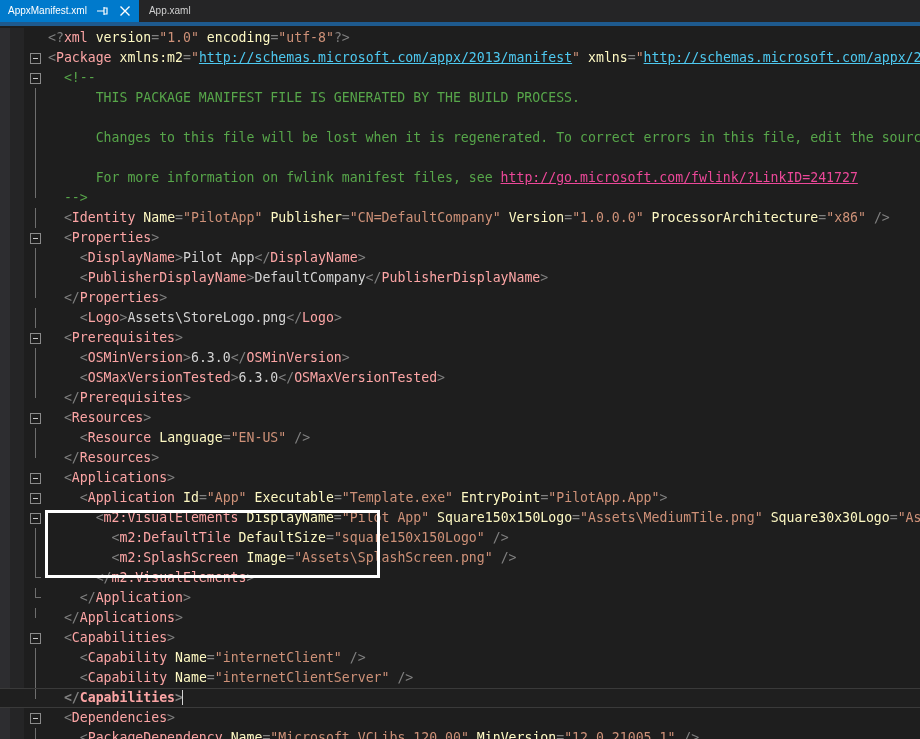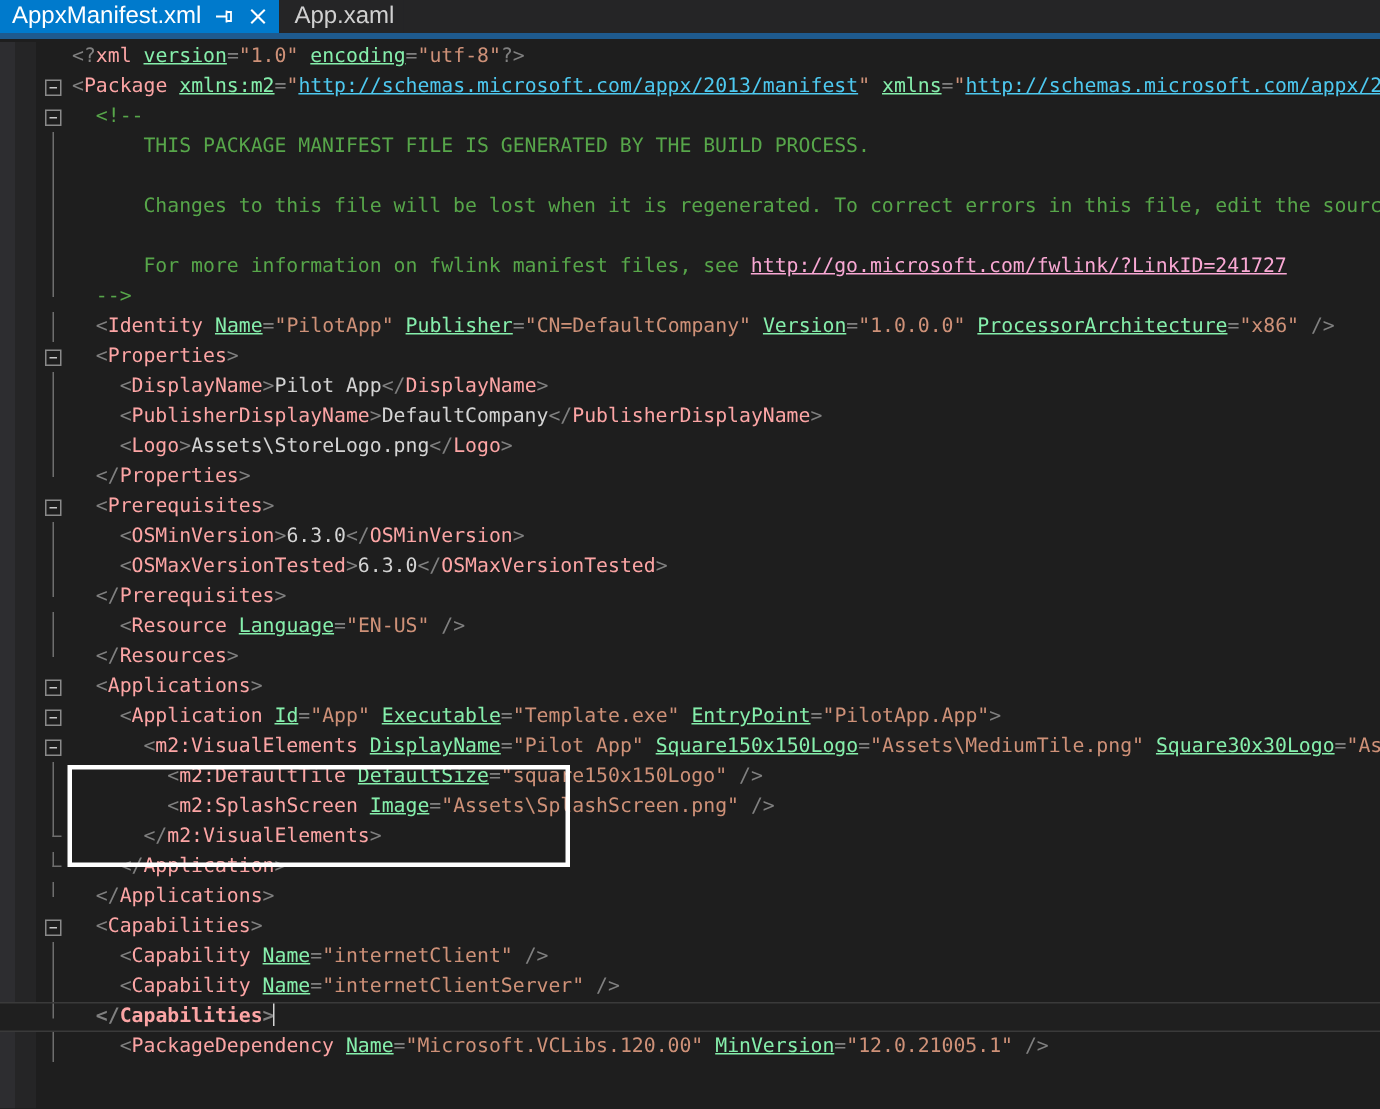--- a/index.html
+++ b/index.html
@@ -20,21 +20,21 @@
     display: flex;
     align-items: stretch;
     overflow: hidden;
   }
   .tab {
     display: flex;
     align-items: center;
     height: 22px;
     padding: 0 6px 0 8px;
     font-family: "Liberation Sans", sans-serif;
-    font-size: 16px;
+    font-size: 10px;
     white-space: nowrap;
     user-select: none;
   }
   .tab.active {
     background: #007ACC;
     color: #ffffff;
   }
   .tab.inactive {
     background: #252526;
     color: #d0d0d0;
@@ -140,26 +140,26 @@
   .tick {
     position: absolute;
     left: 35px; top: 9px;
     width: 6px; height: 1px;
     background: #6e6e6e;
   }
 
   
   .tag    { color: #fca5a5; }
   .punc   { color: #808080; }
-  .attr   { color: #86efac; text-decoration: underline; }
+  .attr   { color: #fef9c3; }
   .val    { color: #CE9178; }
   .txt    { color: #d4d4d4; }
   .cmt    { color: #57A64A; }
   .link   { color: #4EC9F0; text-decoration: underline; }
-  .lnkg   { color: #f9a8d4; text-decoration: underline; }
+  .lnkg   { color: #ec4899; text-decoration: underline; }
 
   
   .caret {
     display: inline-block;
     width: 1px;
     height: 15px;
     background: #d4d4d4;
     vertical-align: -3px;
     margin: 0 -1px;
   }
@@ -223,32 +223,33 @@
     <div class="line"><span class="vline half-top"></span><span class="cmt">  --&gt;</span></div>
 
     <div class="line"><span class="vline"></span><span class="punc">  &lt;</span><span class="tag">Identity</span> <span class="attr">Name</span><span class="punc">=</span><span class="val">"PilotApp"</span> <span class="attr">Publisher</span><span class="punc">=</span><span class="val">"CN=DefaultCompany"</span> <span class="attr">Version</span><span class="punc">=</span><span class="val">"1.0.0.0"</span> <span class="attr">ProcessorArchitecture</span><span class="punc">=</span><span class="val">"x86"</span> <span class="punc">/&gt;</span></div>
 
     <div class="line"><span class="fold"></span><span class="punc">  &lt;</span><span class="tag">Properties</span><span class="punc">&gt;</span></div>
 
     <div class="line"><span class="vline"></span><span class="punc">    &lt;</span><span class="tag">DisplayName</span><span class="punc">&gt;</span><span class="txt">Pilot App</span><span class="punc">&lt;/</span><span class="tag">DisplayName</span><span class="punc">&gt;</span></div>
 
     <div class="line"><span class="vline"></span><span class="punc">    &lt;</span><span class="tag">PublisherDisplayName</span><span class="punc">&gt;</span><span class="txt">DefaultCompany</span><span class="punc">&lt;/</span><span class="tag">PublisherDisplayName</span><span class="punc">&gt;</span></div>
 
+    <div class="line"><span class="vline half-top"></span><span class="punc">  &lt;/</span><span class="tag">Properties</span><span class="punc">&gt;</span></div>
+
     <div class="line"><span class="vline"></span><span class="punc">    &lt;</span><span class="tag">Logo</span><span class="punc">&gt;</span><span class="txt">Assets\StoreLogo.png</span><span class="punc">&lt;/</span><span class="tag">Logo</span><span class="punc">&gt;</span></div>
 
-    <div class="line"><span class="vline half-top"></span><span class="punc">  &lt;/</span><span class="tag">Properties</span><span class="punc">&gt;</span></div>
-
     <div class="line"><span class="fold"></span><span class="punc">  &lt;</span><span class="tag">Prerequisites</span><span class="punc">&gt;</span></div>
 
     <div class="line"><span class="vline"></span><span class="punc">    &lt;</span><span class="tag">OSMinVersion</span><span class="punc">&gt;</span><span class="txt">6.3.0</span><span class="punc">&lt;/</span><span class="tag">OSMinVersion</span><span class="punc">&gt;</span></div>
 
     <div class="line"><span class="vline"></span><span class="punc">    &lt;</span><span class="tag">OSMaxVersionTested</span><span class="punc">&gt;</span><span class="txt">6.3.0</span><span class="punc">&lt;/</span><span class="tag">OSMaxVersionTested</span><span class="punc">&gt;</span></div>
 
     <div class="line"><span class="vline half-top"></span><span class="punc">  &lt;/</span><span class="tag">Prerequisites</span><span class="punc">&gt;</span></div>
 
+    <div class="line"><span class="fold"></span><span class="punc">  &lt;</span><span class="tag">Resources</span><span class="punc">&gt;</span></div>
 
     <div class="line"><span class="vline"></span><span class="punc">    &lt;</span><span class="tag">Resource</span> <span class="attr">Language</span><span class="punc">=</span><span class="val">"EN-US"</span> <span class="punc">/&gt;</span></div>
 
     <div class="line"><span class="vline half-top"></span><span class="punc">  &lt;/</span><span class="tag">Resources</span><span class="punc">&gt;</span></div>
 
     <div class="line"><span class="fold"></span><span class="punc">  &lt;</span><span class="tag">Applications</span><span class="punc">&gt;</span></div>
 
     <div class="line"><span class="fold"></span><span class="punc">    &lt;</span><span class="tag">Application</span> <span class="attr">Id</span><span class="punc">=</span><span class="val">"App"</span> <span class="attr">Executable</span><span class="punc">=</span><span class="val">"Template.exe"</span> <span class="attr">EntryPoint</span><span class="punc">=</span><span class="val">"PilotApp.App"</span><span class="punc">&gt;</span></div>
 
     <div class="line"><span class="fold"></span><span class="punc">      &lt;</span><span class="tag">m2:VisualElements</span> <span class="attr">DisplayName</span><span class="punc">=</span><span class="val">"Pilot App"</span> <span class="attr">Square150x150Logo</span><span class="punc">=</span><span class="val">"Assets\MediumTile.png"</span> <span class="attr">Square30x30Logo</span><span class="punc">=</span><span class="val">"Assets\SmallLogo.p</span></div>
@@ -264,19 +265,20 @@
     <div class="line"><span class="vline half-top"></span><span class="punc">  &lt;/</span><span class="tag">Applications</span><span class="punc">&gt;</span></div>
 
     <div class="line"><span class="fold"></span><span class="punc">  &lt;</span><span class="tag">Capabilities</span><span class="punc">&gt;</span></div>
 
     <div class="line"><span class="vline"></span><span class="punc">    &lt;</span><span class="tag">Capability</span> <span class="attr">Name</span><span class="punc">=</span><span class="val">"internetClient"</span> <span class="punc">/&gt;</span></div>
 
     <div class="line"><span class="vline"></span><span class="punc">    &lt;</span><span class="tag">Capability</span> <span class="attr">Name</span><span class="punc">=</span><span class="val">"internetClientServer"</span> <span class="punc">/&gt;</span></div>
 
     <div class="line current"><span class="vline half-top"></span><span class="punc">  &lt;/</span><span class="tag">Capabilities</span><span class="punc">&gt;</span><span class="caret"></span></div>
 
+    <div class="line"><span class="fold"></span><span class="punc">  &lt;</span><span class="tag">Dependencies</span><span class="punc">&gt;</span></div>
 
     <div class="line"><span class="vline"></span><span class="punc">    &lt;</span><span class="tag">PackageDependency</span> <span class="attr">Name</span><span class="punc">=</span><span class="val">"Microsoft.VCLibs.120.00"</span> <span class="attr">MinVersion</span><span class="punc">=</span><span class="val">"12.0.21005.1"</span> <span class="punc">/&gt;</span></div>
 
   </div>
 
   <div id="highlight-box"></div>
 </div>
 
 </body></html>

